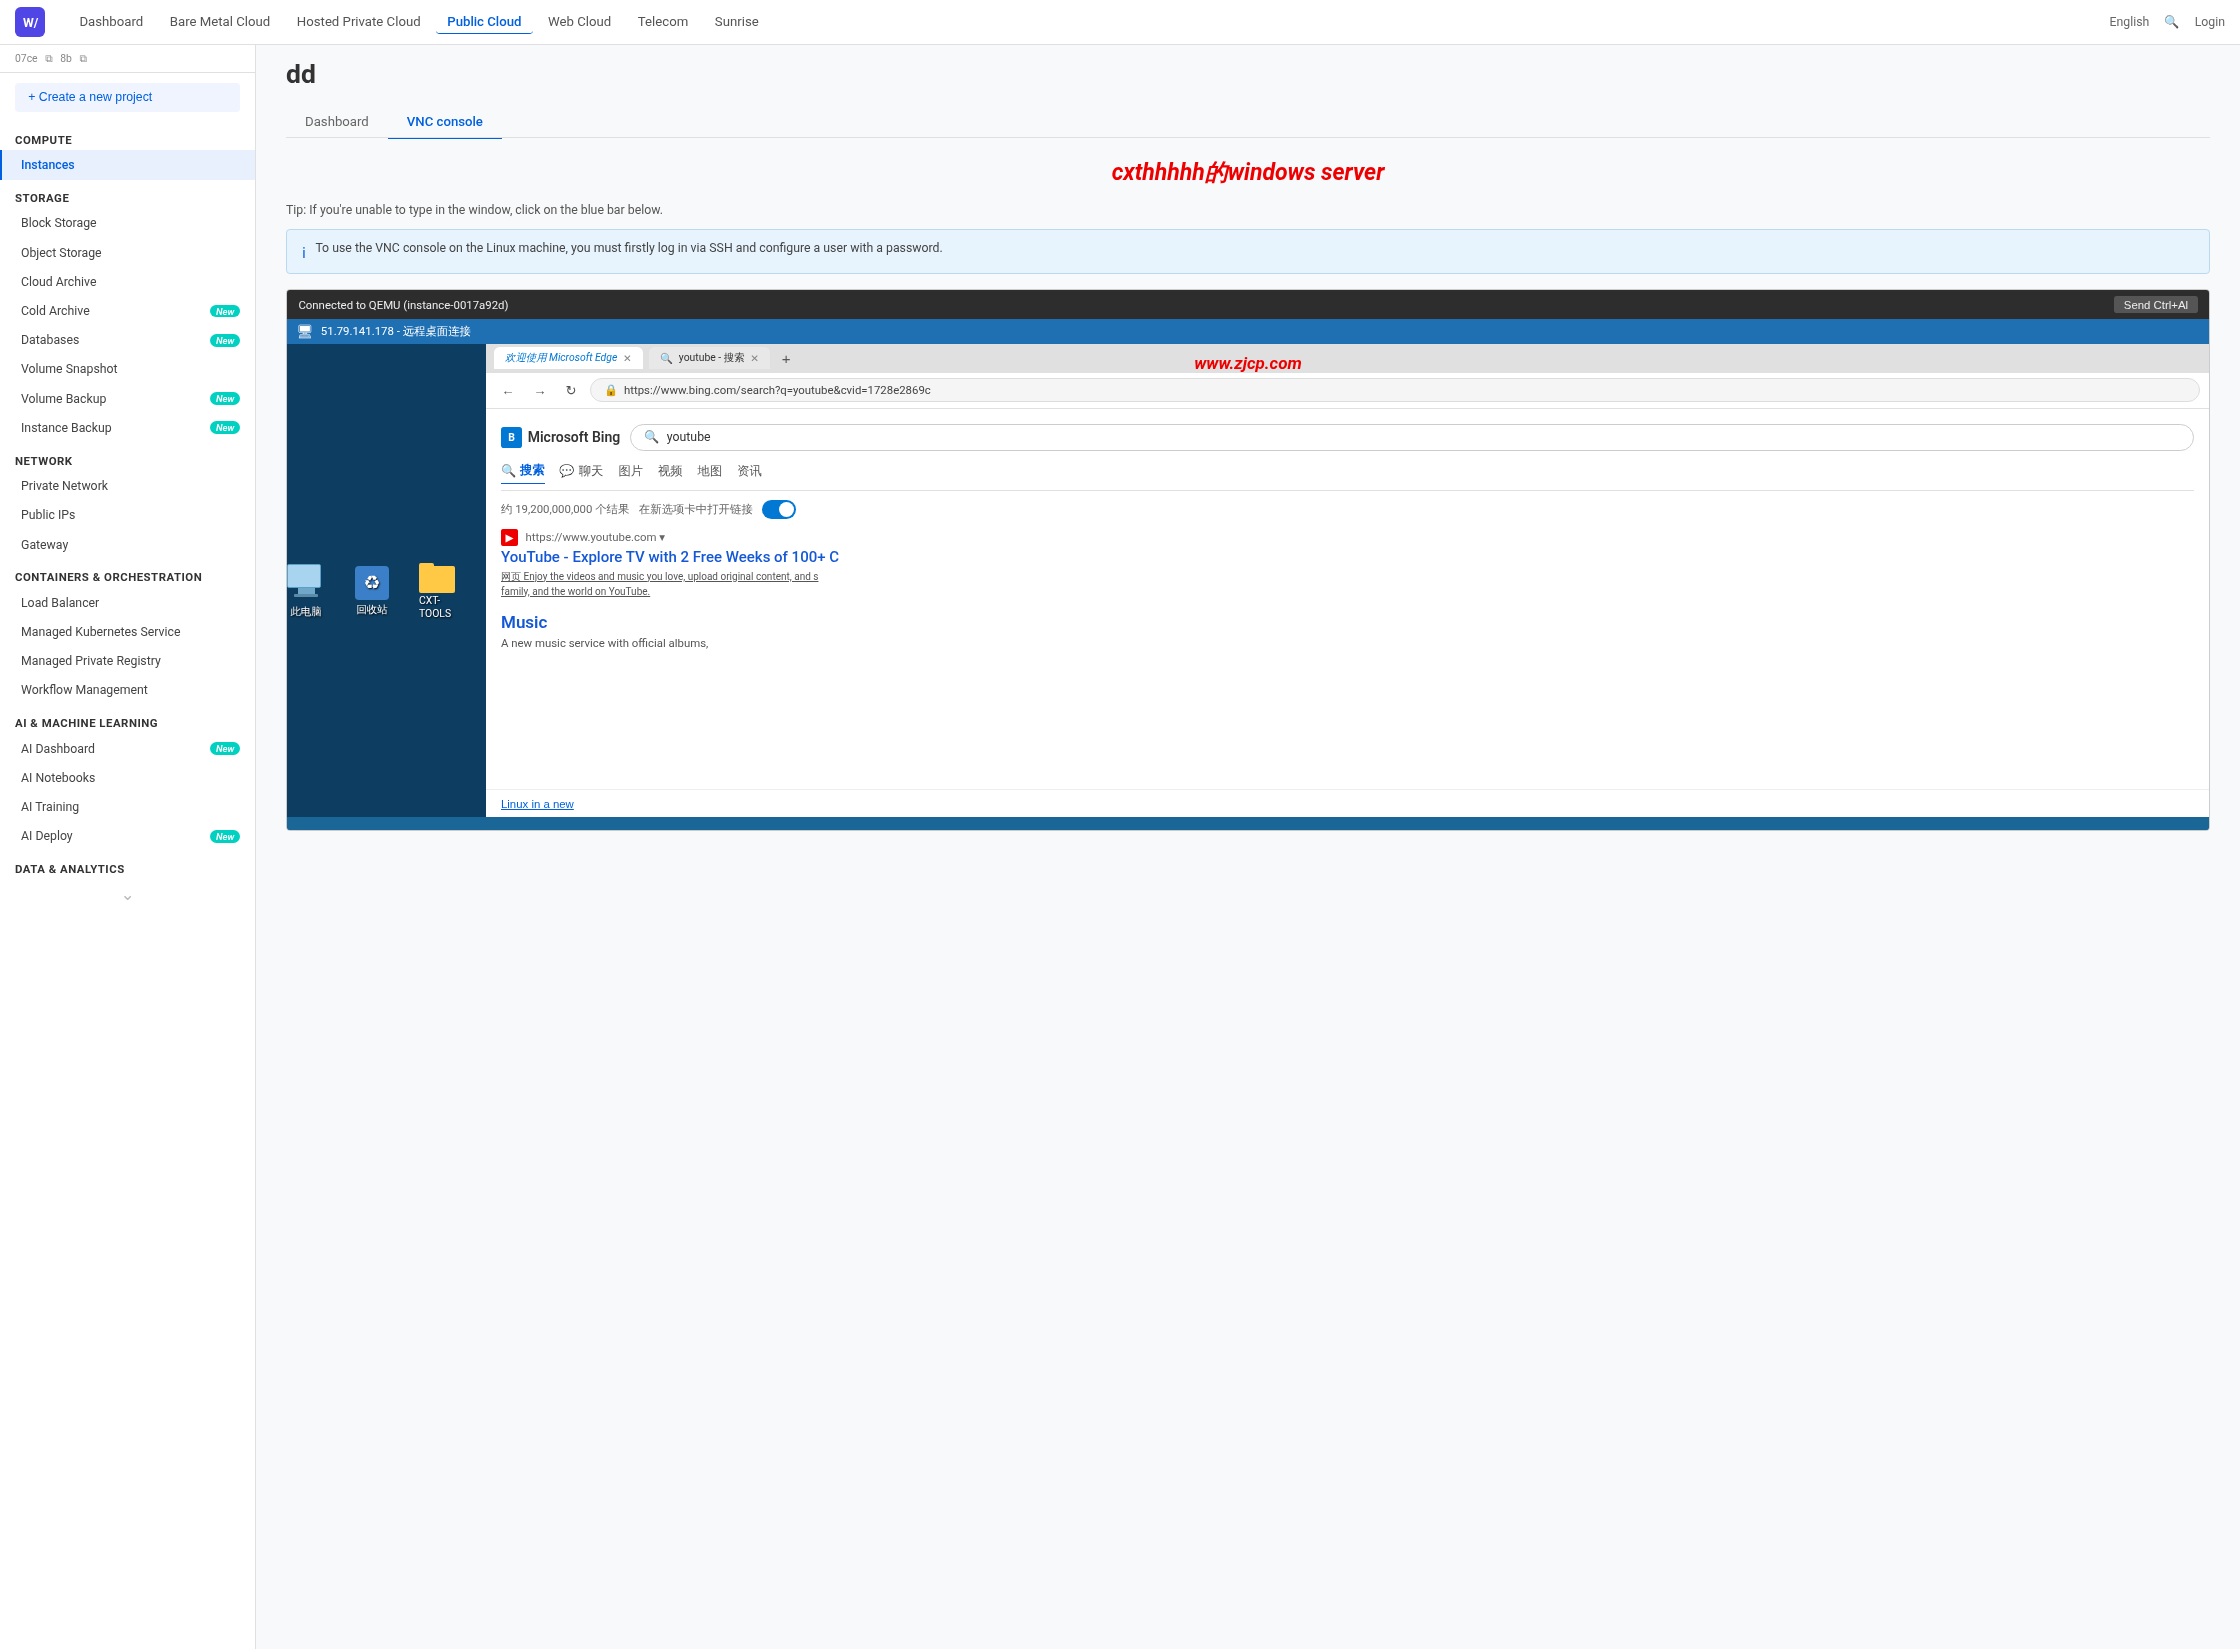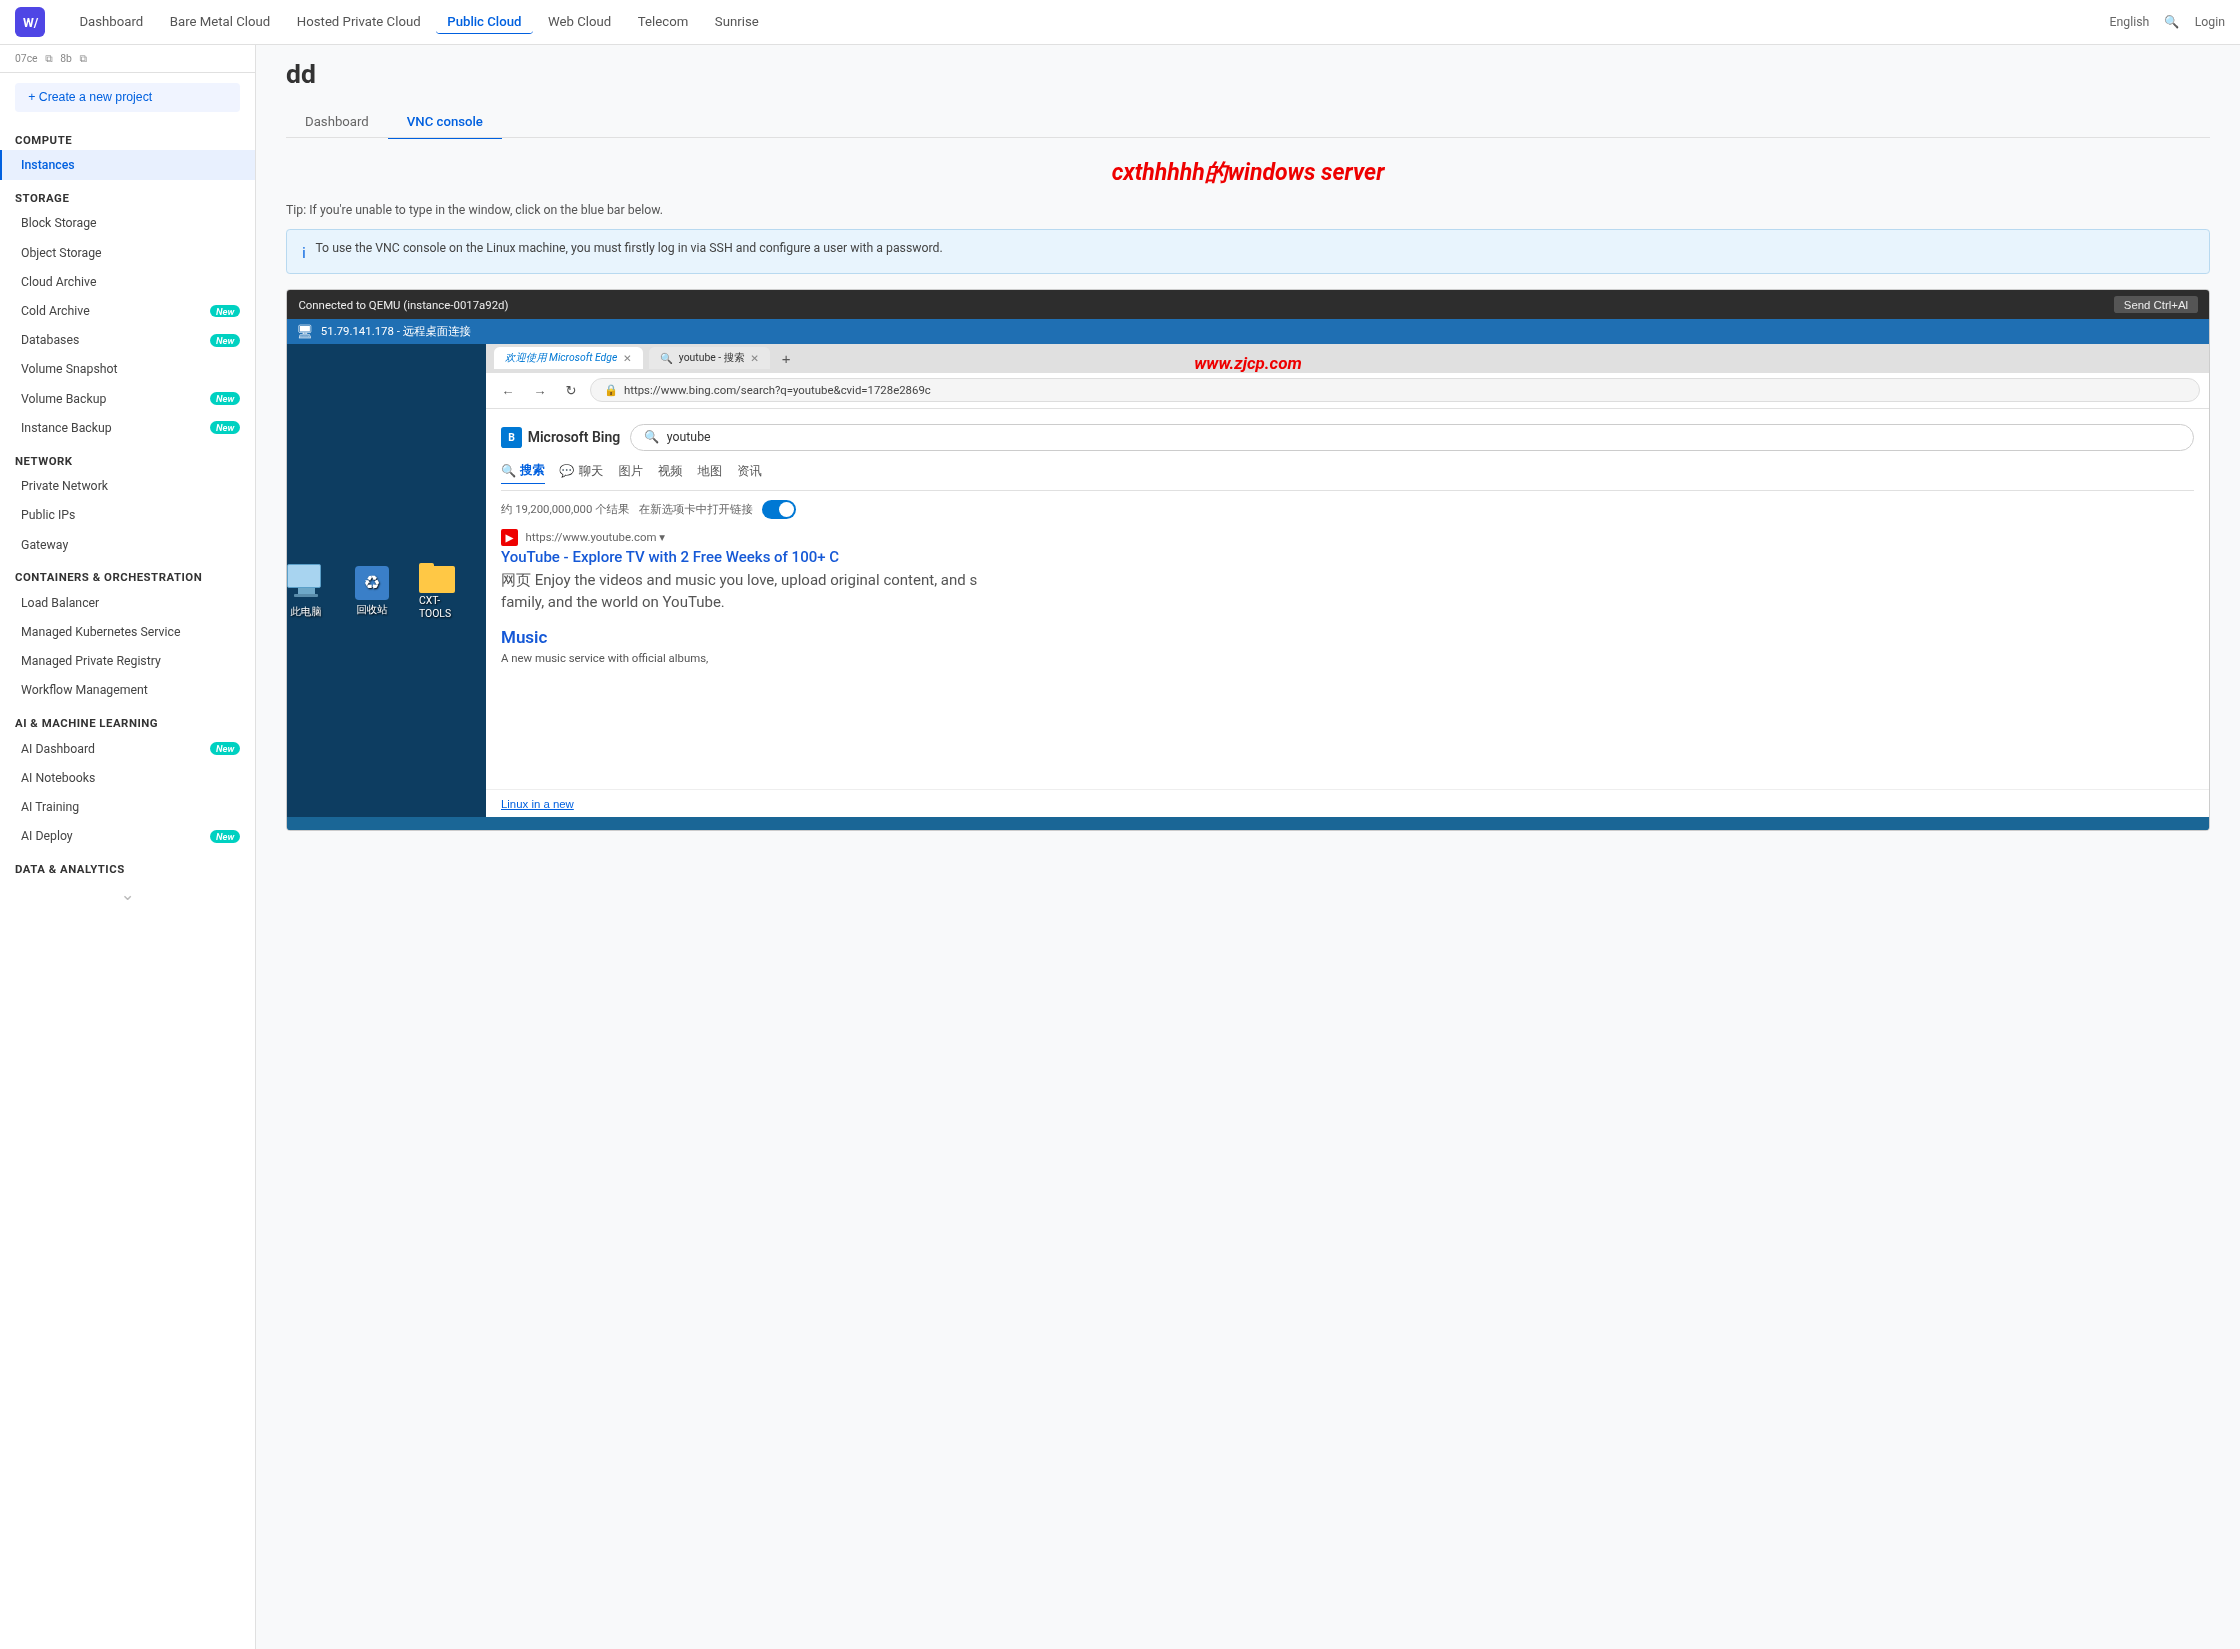--- a/index.html
+++ b/index.html
@@ -91,21 +91,21 @@
     .bing-nav-tab { cursor: pointer; padding-bottom: 3.8px; display: flex; align-items: center; gap: 3.8px; }
     .bing-nav-tab.active { color: #0060df; border-bottom: 1.9px solid #0060df; font-weight: 600; }
     .results-meta { font-size: 11.4px; color: #666; margin-bottom: 9.5px; display: flex; align-items: center; gap: 9.5px; }
     .toggle-btn { width: 34px; height: 19px; background: #0078d4; border-radius: 9.5px; position: relative; display: inline-block; }
     .toggle-btn::after { content:''; position:absolute; right:1.9px; top:1.9px; width:15px; height:15px; background:white; border-radius:50%; }
     .result-item { margin-bottom: 13.2px; }
     .result-title-row { display: flex; align-items: center; gap: 7.6px; margin-bottom: 1.9px; }
     .result-favicon { width: 17px; height: 17px; background: #e00; border-radius: 1.9px; display: flex; align-items: center; justify-content: center; color: white; font-size: 9.5px; font-weight: bold; }
     .result-url { font-size: 11.4px; color: #666; }
     .result-title { font-size: 15px; color: #1558d6; cursor: pointer; font-weight: 500; margin-bottom: 2.8px; }
-    .result-desc { font-size: 15px; color: #555; line-height: 1.5; }
+    .result-desc { font-size: 10px; color: #555; line-height: 1.5; text-decoration: underline; }
     .music-section { margin-top: 11.4px; }
     .music-title { font-size: 17px; color: #1558d6; font-weight: 600; margin-bottom: 3.8px; }
     .music-desc { font-size: 11.4px; color: #555; }
     .open-link { color: #0060df; cursor: pointer; font-size: 11.4px; background: none; border: none; text-decoration: underline; }
 
     
     ::-webkit-scrollbar { width: 5.7px; }
     ::-webkit-scrollbar-track { background: #f0f0f0; }
     ::-webkit-scrollbar-thumb { background: #bbb; border-radius: 2.8px; }
 

